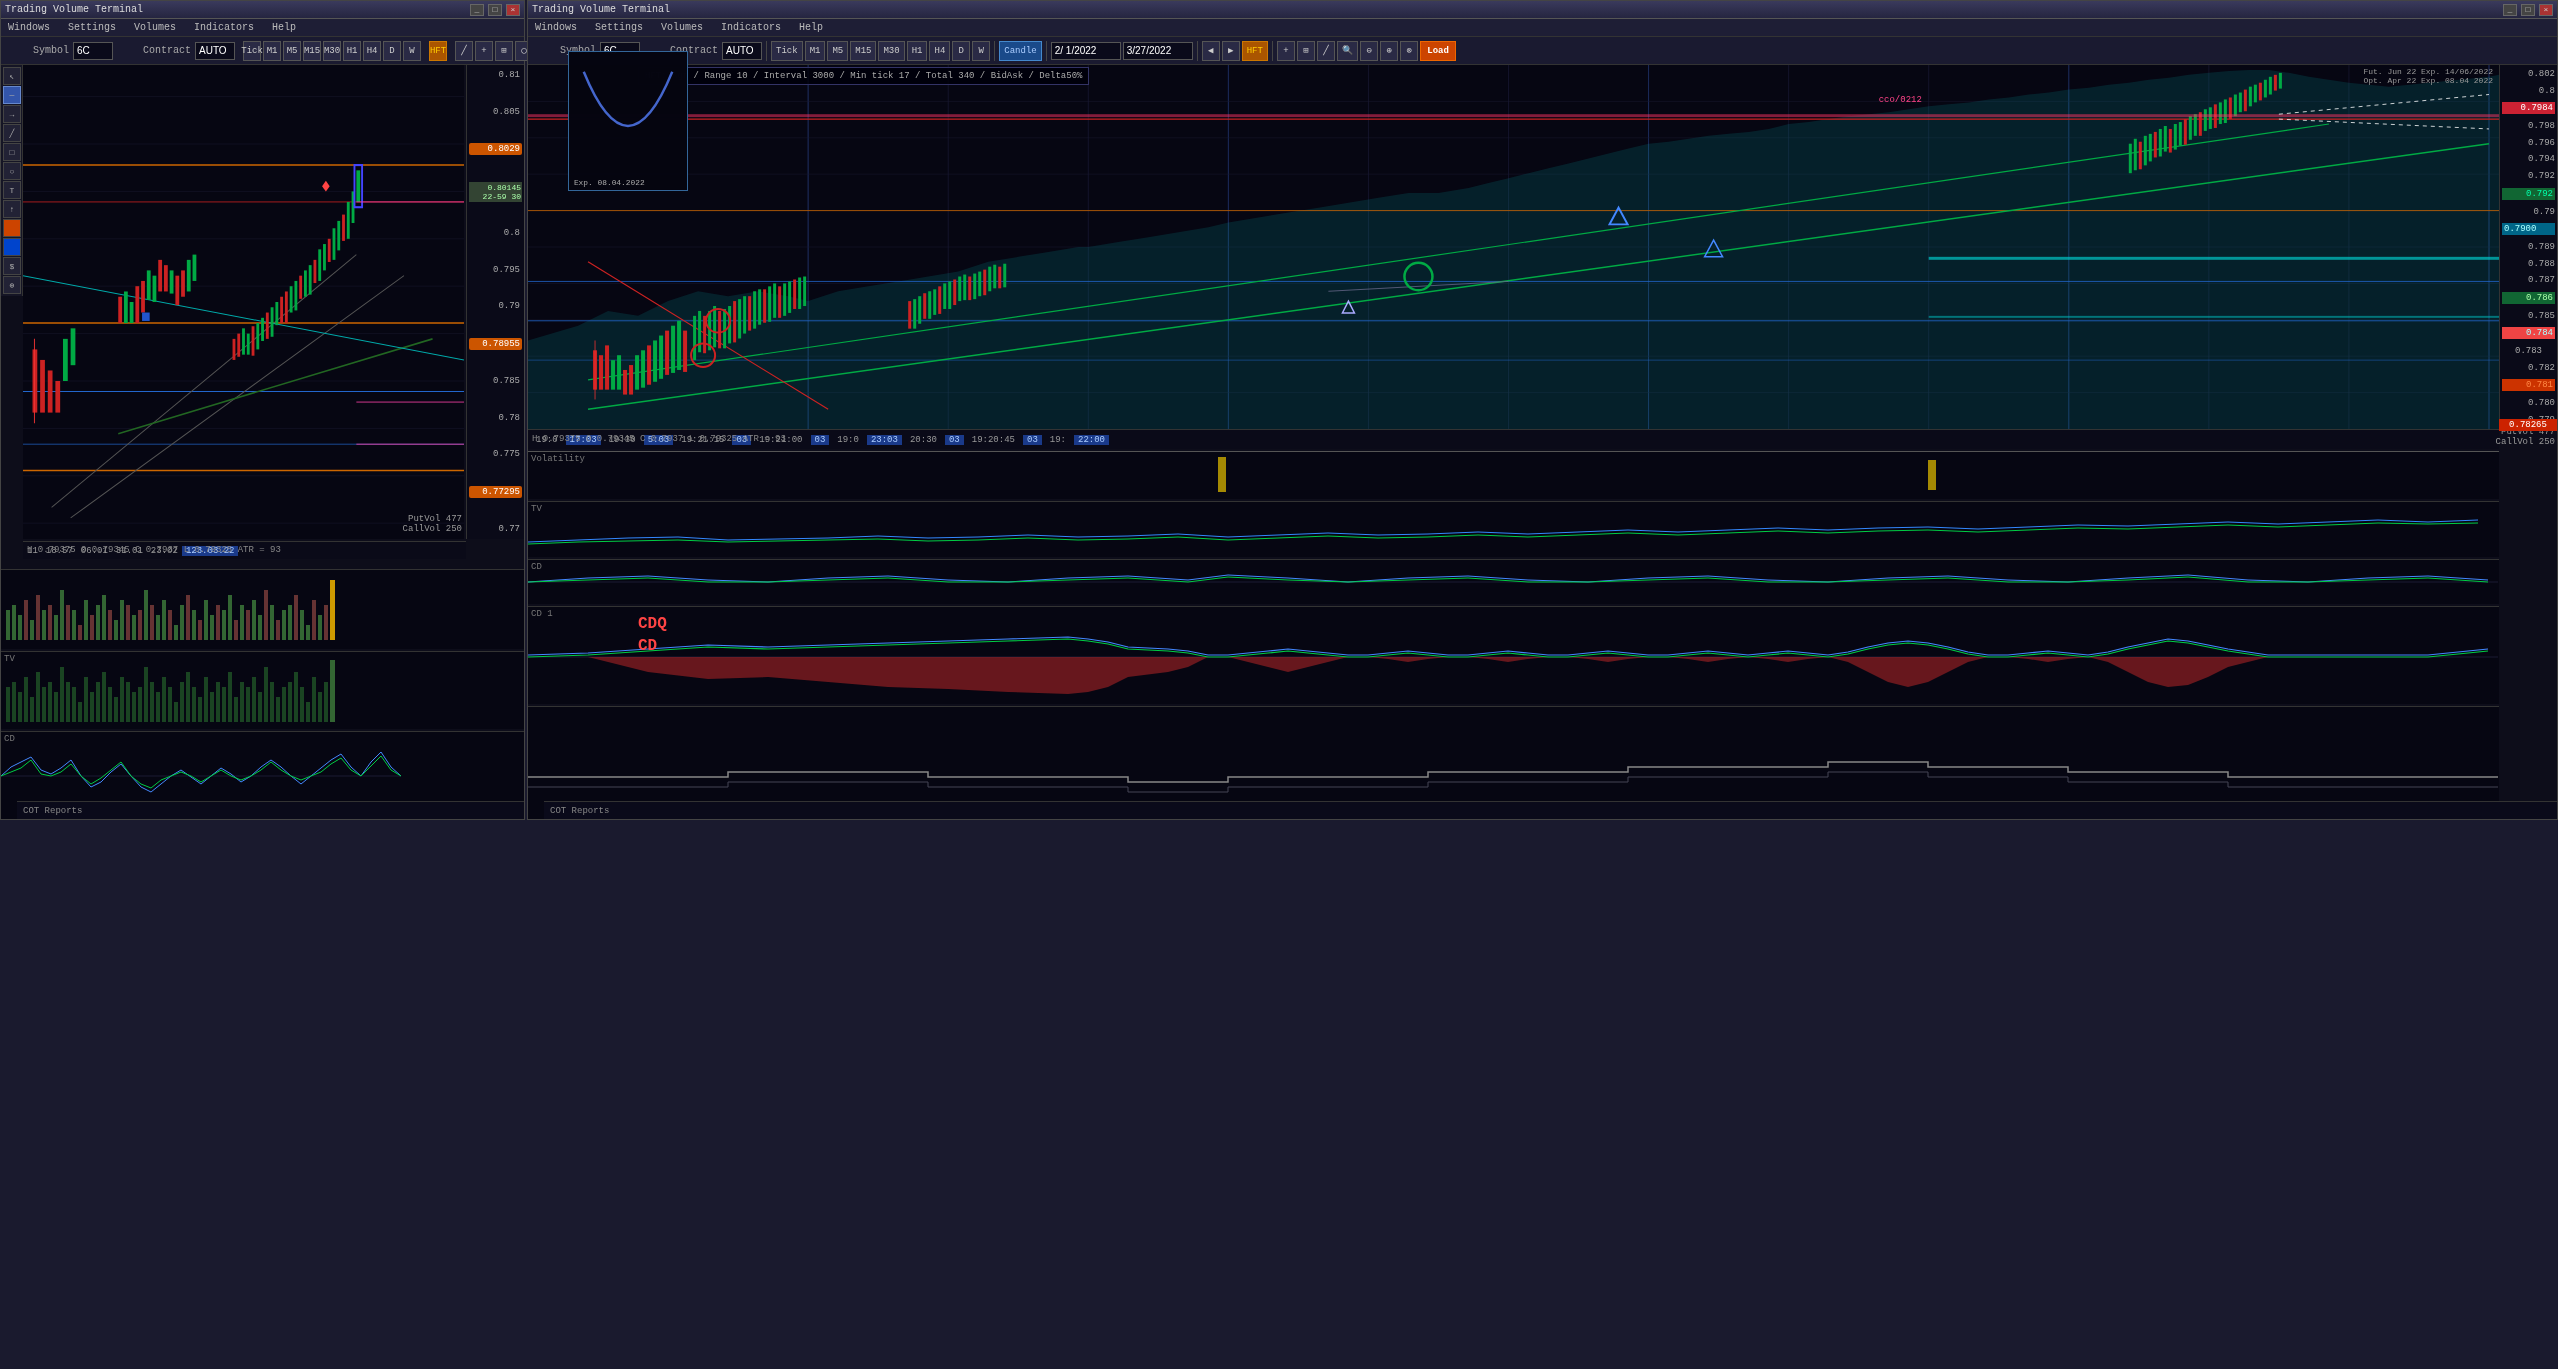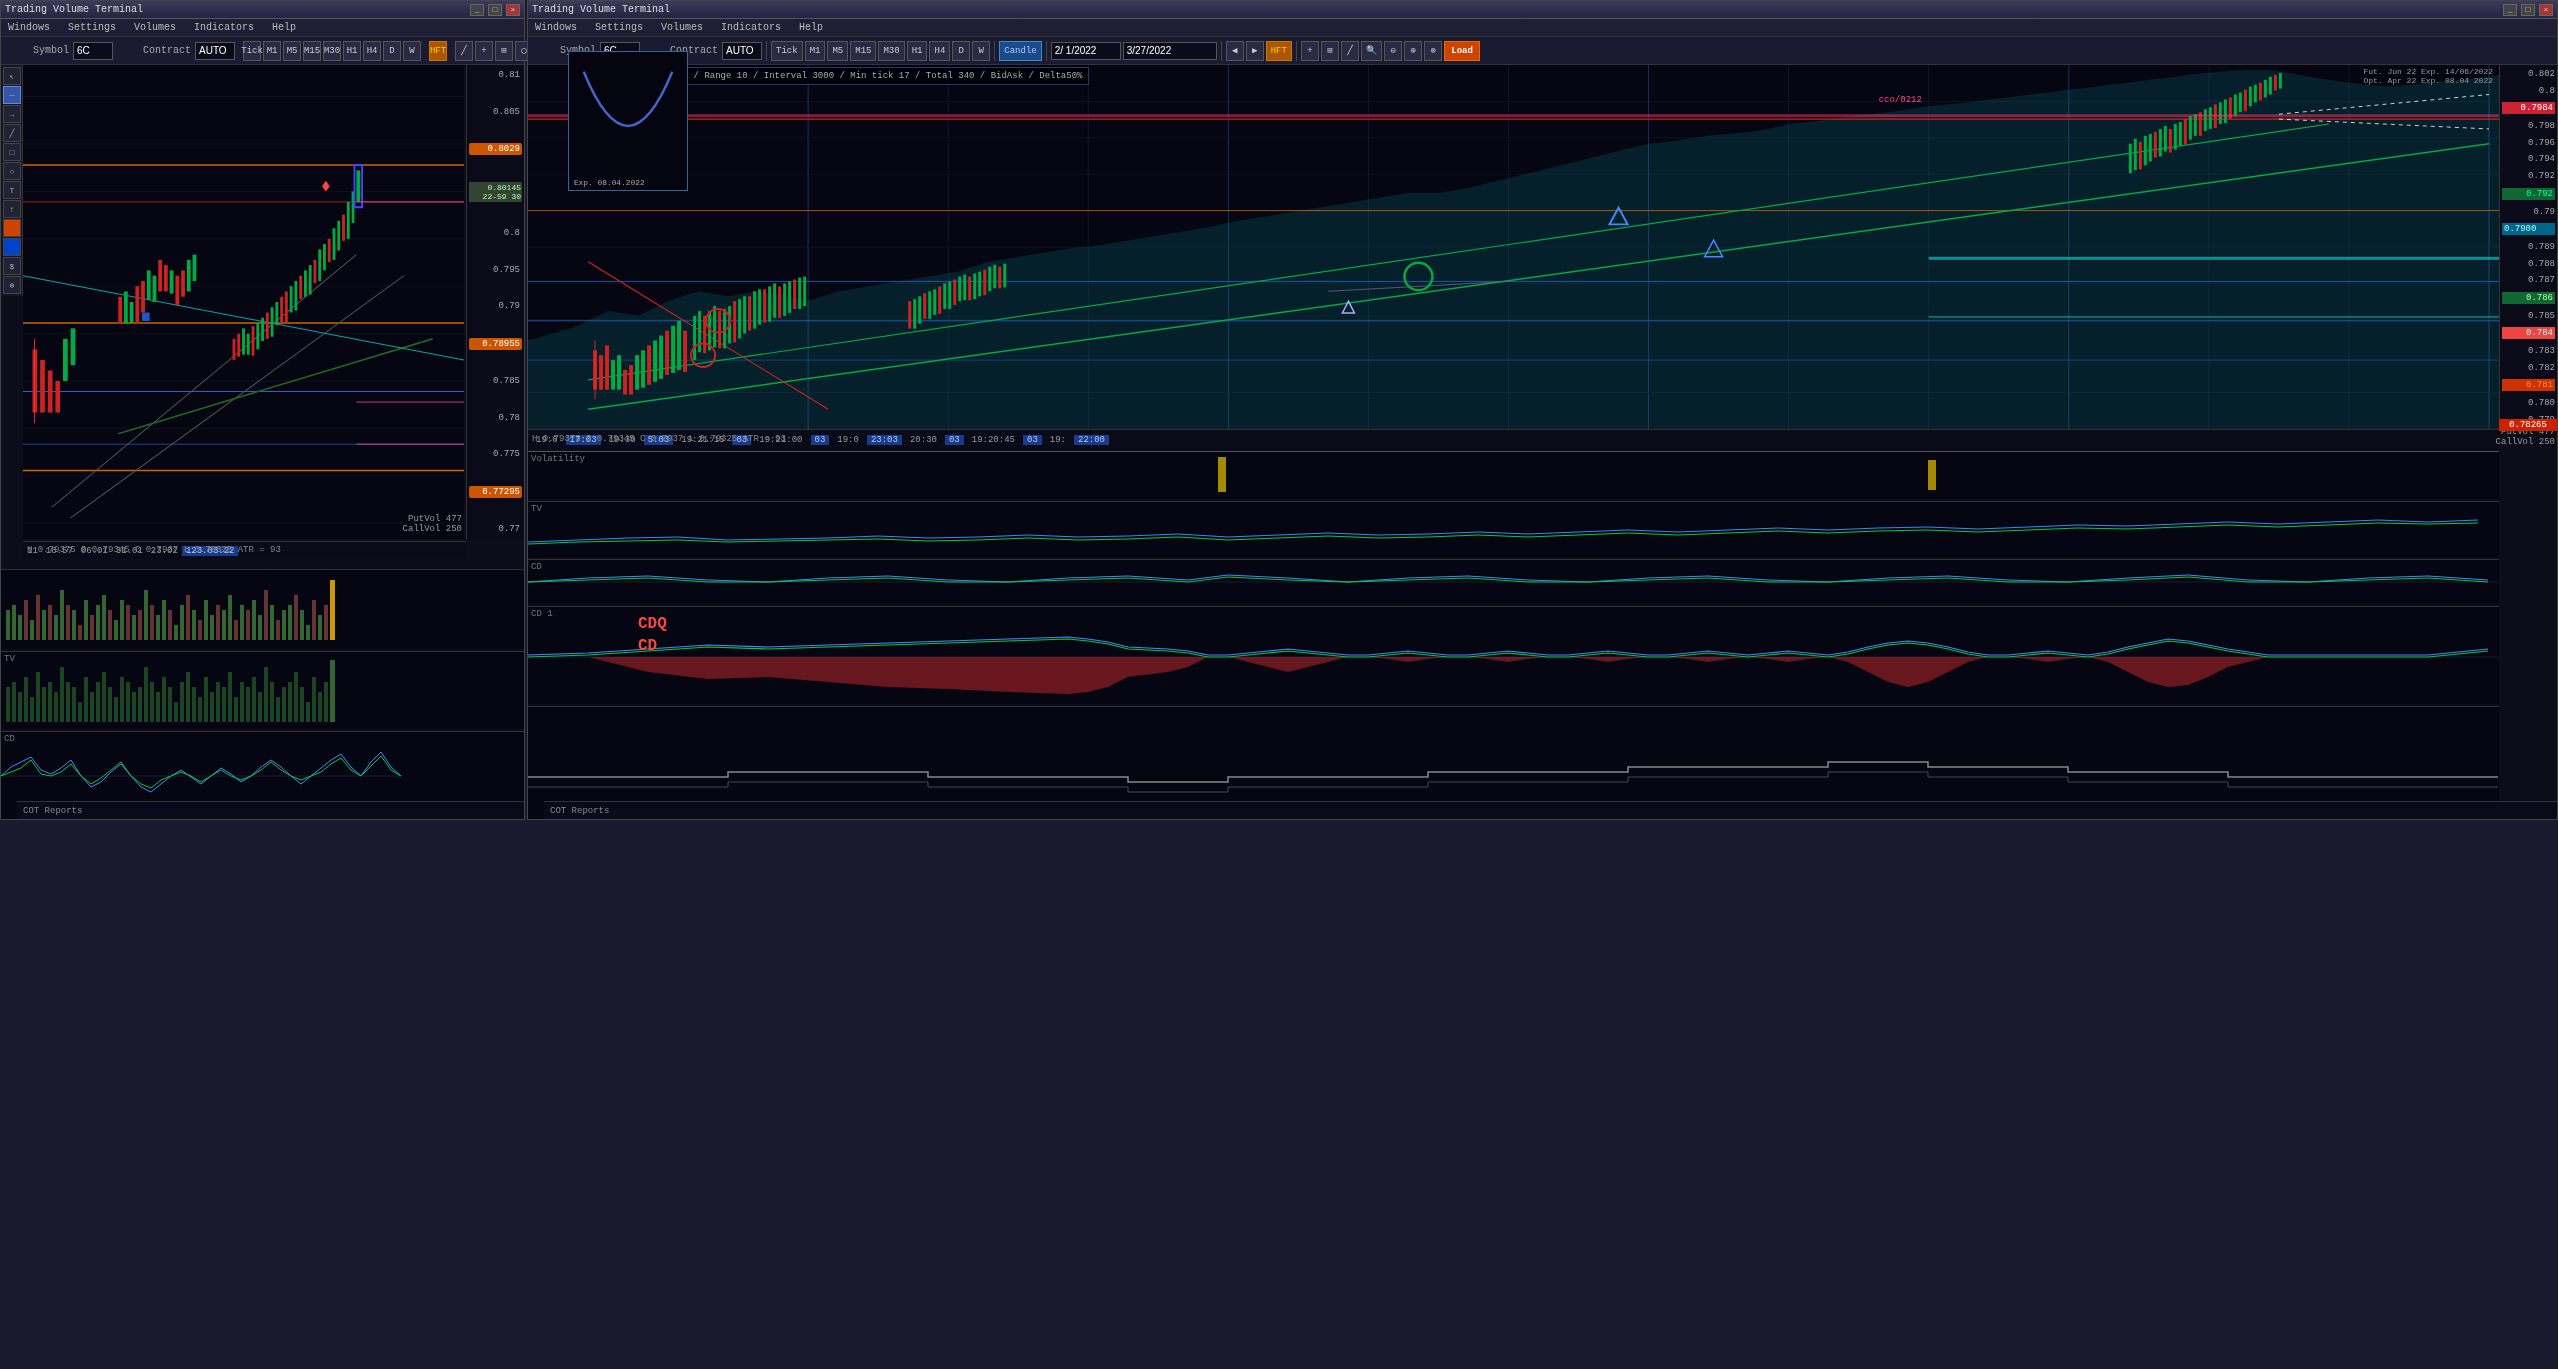--- a/index.html
+++ b/index.html
@@ -439,21 +439,21 @@
     <div class="tb-btn">M15</div>
     <div class="tb-btn">M30</div>
     <div class="tb-btn">H1</div>
     <div class="tb-btn">H4</div>
     <div class="tb-btn">D</div>
     <div class="tb-btn">W</div>
     <div class="tb-separator"></div>
     <div class="tb-btn candle-btn">Candle</div>
     <div class="tb-separator"></div>
     <input class="tb-input" value="2/ 1/2022" style="width: 70px;">
-    <input class="tb-input" value="3/27/2022" style="width: 94px;">
+    <input class="tb-input" value="3/27/2022" style="width: 70px;">
     <div class="tb-separator"></div>
     <div class="tb-btn">◀</div>
     <div class="tb-btn">▶</div>
     <div class="tb-btn highlight">HFT</div>
     <div class="tb-separator"></div>
     <div class="tb-btn">+</div>
     <div class="tb-btn">⊞</div>
     <div class="tb-btn">╱</div>
     <div class="tb-btn">🔍</div>
     <div class="tb-btn">⊖</div>
@@ -657,21 +657,21 @@
     <div style="font-size:9px;color:#aaa;text-align:right;">0.792</div>
     <div style="font-size:9px;background:#116633;color:#00ffaa;text-align:right;padding:1px 2px;">0.792</div>
     <div style="font-size:9px;color:#aaa;text-align:right;">0.79</div>
     <div style="font-size:9px;background:#006688;color:#aaffff;text-align:left;padding:1px 2px;">0.7900</div>
     <div style="font-size:9px;color:#aaa;text-align:right;">0.789</div>
     <div style="font-size:9px;color:#aaa;text-align:right;">0.788</div>
     <div style="font-size:9px;color:#aaa;text-align:right;">0.787</div>
     <div style="font-size:9px;background:#116633;color:#aaffaa;text-align:right;padding:1px 2px;">0.786</div>
     <div style="font-size:9px;color:#aaa;text-align:right;">0.785</div>
     <div style="font-size:9px;background:#ef4444;color:#aaffff;text-align:right;padding:1px 2px;">0.784</div>
-    <div style="font-size:9px;color:#aaa;text-align:right;">0.783</div>
+    <div style="font-size:9px;color:#aaa;text-align:center;">0.783</div>
     <div style="font-size:9px;color:#aaa;text-align:right;">0.782</div>
     <div style="font-size:9px;background:#cc3300;color:#ff8844;text-align:right;padding:1px 2px;">0.781</div>
     <div style="font-size:9px;color:#aaa;text-align:right;">0.780</div>
     <div style="font-size:9px;color:#aaa;text-align:right;">0.779</div>
   </div>
 
   <div style="position:absolute; bottom:370px; left:0; right:58px; height:20px; background:#0a0a18; border-top:1px solid #333; display:flex; align-items:center; font-size:9px; color:#999; overflow:hidden;">
     <span style="padding:0 8px;">19:0</span>
     <span style="padding:0 4px; background:#1a3a8a; color:#aaccff;">17:03</span>
     <span style="padding:0 8px;">19:30</span>

